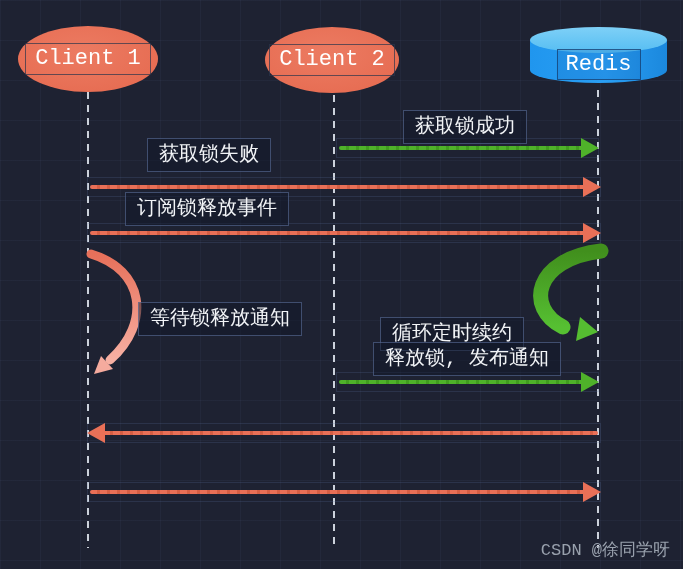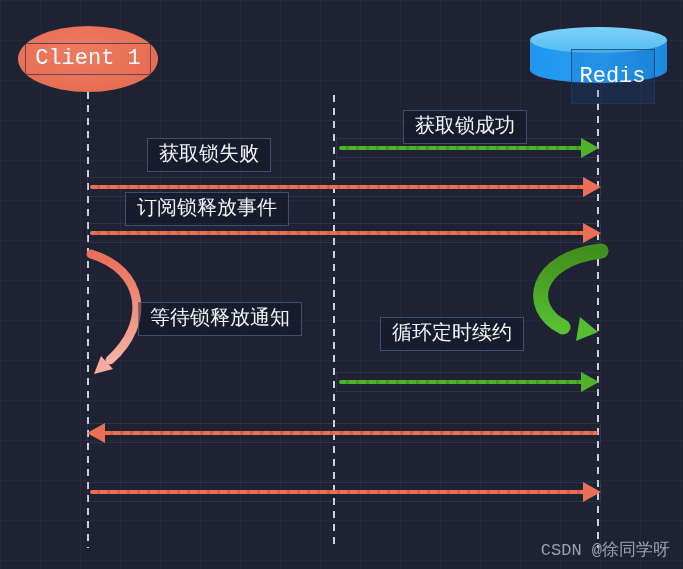--- a/index.html
+++ b/index.html
@@ -30,24 +30,23 @@
   }
   
   .cylinder{position:absolute;z-index:4;}
   .cyl-top{position:absolute;left:0;top:0;width:100%;height:26px;border-radius:50%;
     background:linear-gradient(#7ed0f7,#55bdf2);z-index:2;}
   .cyl-body{position:absolute;left:0;top:13px;width:100%;height:43px;
     background:linear-gradient(90deg,#2096ee 0%,#2a9ff4 55%,#1b88dd 100%);
     border-radius:0 0 50% 50% / 0 0 13px 13px;z-index:1;}
   .cyl-label{
     position:absolute;z-index:3;left:50%;top:22px;transform:translateX(-50%);
-    margin-left:14px;
     border:1.5px solid rgba(23,62,110,0.75);
     background:rgba(18,90,170,0.18);
-    color:#ffffff;font-size:22px;line-height:25px;padding:14px 8px;white-space:nowrap;
+    color:#ffffff;font-size:22px;line-height:25px;padding:2px 8px;white-space:nowrap;
   }
   
   .msg-label{
     position:absolute;z-index:5;
     color:#f2f4f7;font-size:20px;line-height:26px;
     padding:3px 11px;white-space:nowrap;
     border:1px solid rgba(105,128,178,0.5);
     background:rgba(16,22,40,0.5);
   }
   
@@ -76,20 +75,23 @@
 <body>
 
 <div class="canvas">
 
   <div class="lifeline" style="left:87px;top:92px;height:456px;"></div>
   <div class="lifeline" style="left:333px;top:95px;height:453px;"></div>
   <div class="lifeline" style="left:597px;top:90px;height:458px;"></div>
 
   <div class="actor-ellipse" style="left:18px;top:26px;width:140px;height:66px;">
     <span class="actor-inner">Client 1</span>
+  </div>
+  <div class="actor-ellipse" style="left:265px;top:27px;width:134px;height:66px;">
+    <span class="actor-inner">Client 2</span>
   </div>
   <div class="cylinder" style="left:530px;top:27px;width:137px;height:63px;">
     <div class="cyl-body"></div>
     <div class="cyl-top"></div>
     <span class="cyl-label">Redis</span>
   </div>
 
   <svg class="loop-svg" width="683" height="569" viewBox="0 0 683 569">
     <defs>
       <linearGradient id="lgSalmon" x1="0" y1="0" x2="0" y2="1">
@@ -130,16 +132,17 @@
   <div class="arrow-row" style="left:87px;top:482px;width:514px;">
     <div class="arrow-line dir-right c-salmon"></div>
     <div class="arrow-head dir-right"></div>
   </div>
 
   <div class="msg-label" style="left:403px;top:110px;text-align:right;">获取锁成功</div>
   <div class="msg-label" style="left:125px;top:192px;">订阅锁释放事件</div>
   <div class="msg-label" style="left:147px;top:138px;">获取锁失败</div>
   <div class="msg-label" style="left:138px;top:302px;text-align:center;">等待锁释放通知</div>
   <div class="msg-label" style="left:380px;top:273px;margin-top:44px;">循环定时续约</div>
+  <div class="msg-label" style="left:373px;top:342px;">释放锁, 发布通知</div>
 
   <div class="watermark">CSDN @徐同学呀</div>
 
 </div>
 
 </body></html>

